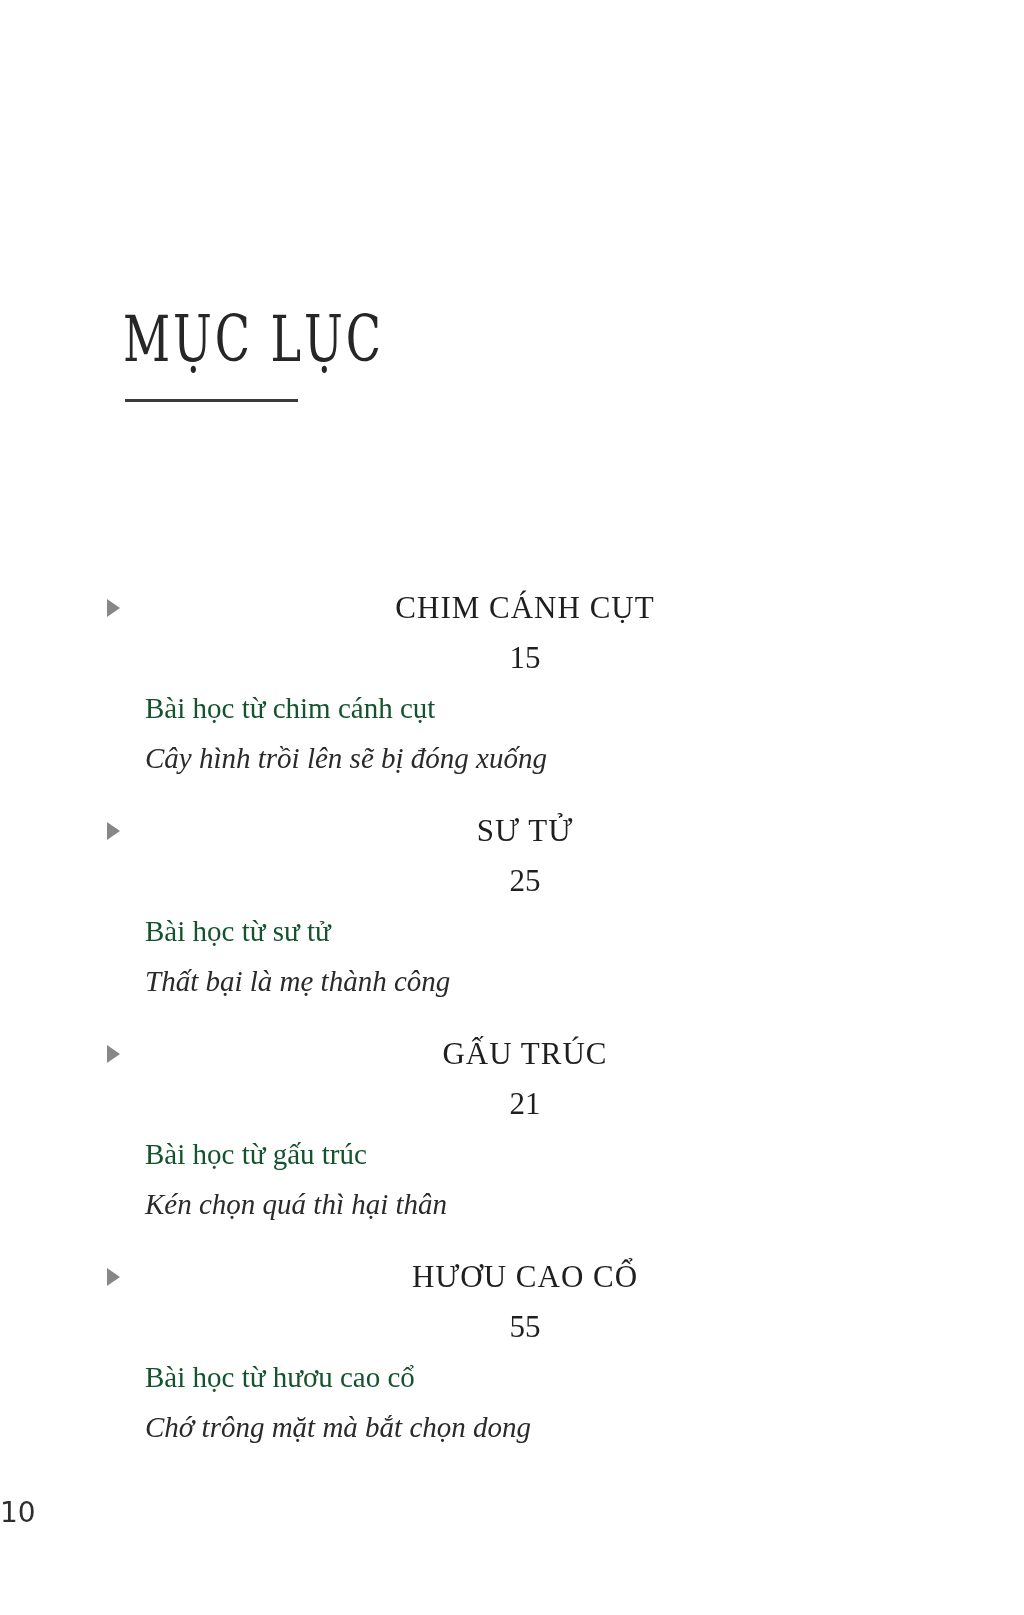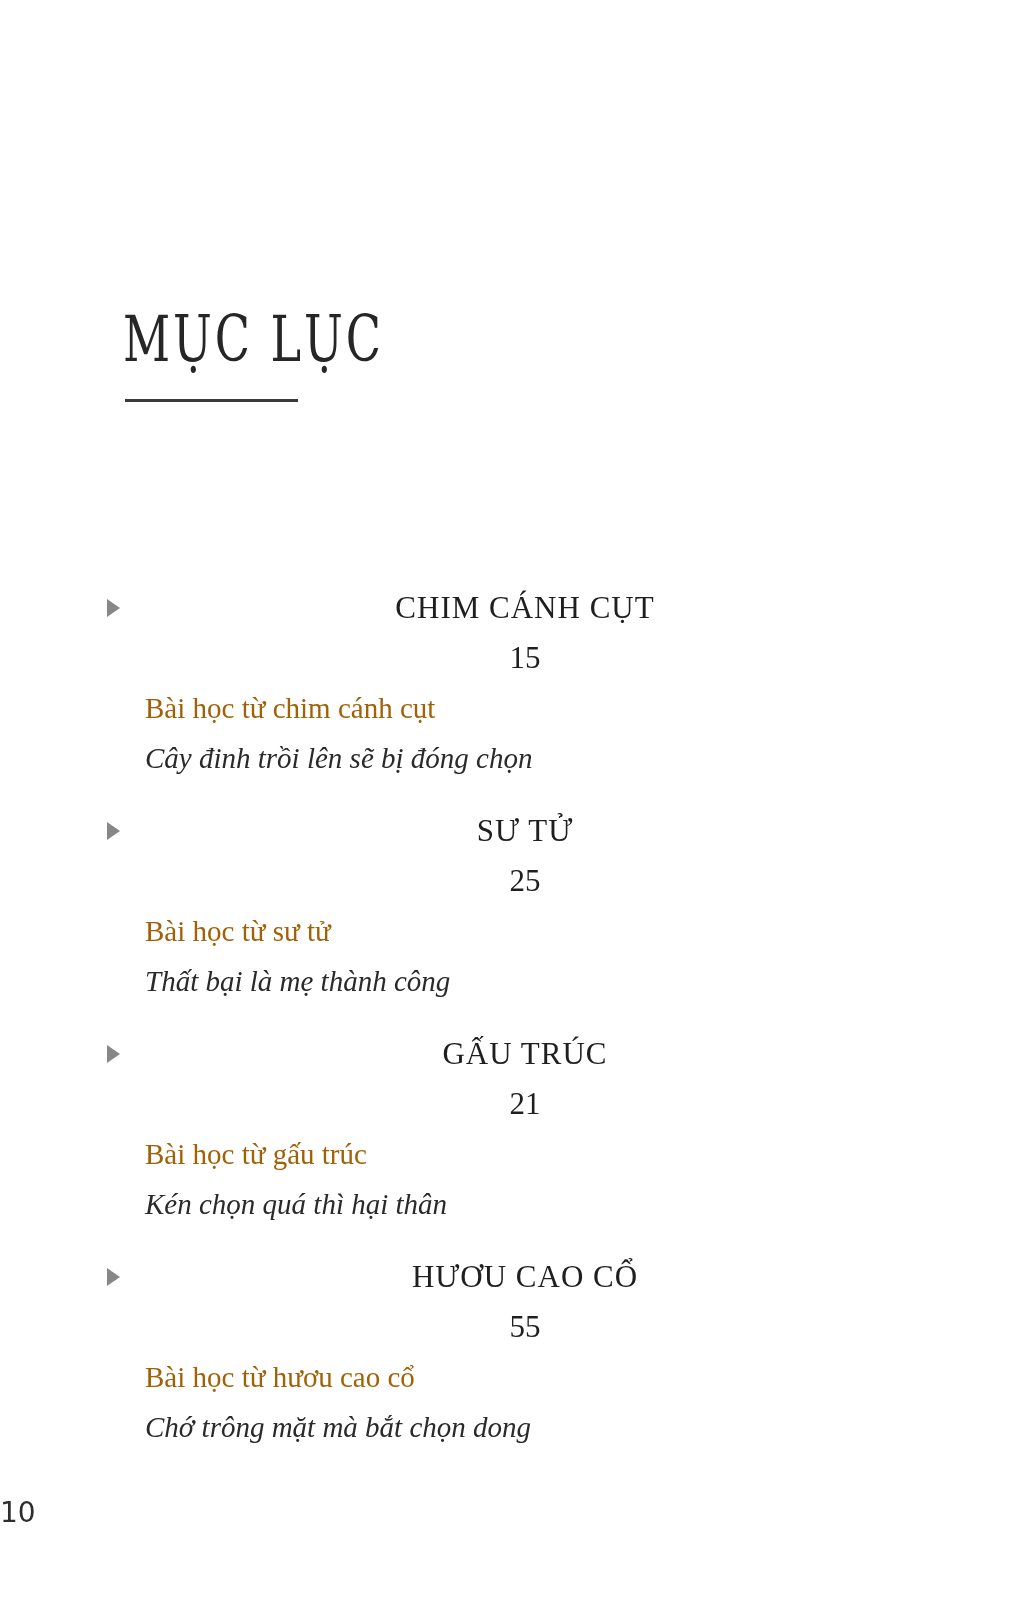--- a/index.html
+++ b/index.html
@@ -75,21 +75,21 @@
     white-space: nowrap;
   }
   .entry-page {
     font-size: 31px;
     color: #1f1f1f;
   }
   .entry-lesson {
     padding-left: 38px;
     font-size: 29px;
     line-height: 50px;
-    color: #a16207;
+    color: #14532d;
     white-space: nowrap;
   }
   .entry-quote {
     padding-left: 38px;
     font-size: 29px;
     line-height: 50px;
     font-style: italic;
     color: #2a2a2a;
     white-space: nowrap;
   }
@@ -119,21 +119,21 @@
 
   <main class="toc">
 
     <section class="entry">
       <div class="entry-head">
         <span class="bullet"></span>
         <span class="entry-title">CHIM CÁNH CỤT</span>
         <span class="entry-page">15</span>
       </div>
       <div class="entry-lesson">Bài học từ chim cánh cụt</div>
-      <div class="entry-quote">Cây đinh trồi lên sẽ bị đóng chọn</div>
+      <div class="entry-quote">Cây hình trồi lên sẽ bị đóng xuống</div>
     </section>
 
     <section class="entry">
       <div class="entry-head">
         <span class="bullet"></span>
         <span class="entry-title">SƯ TỬ</span>
         <span class="entry-page">25</span>
       </div>
       <div class="entry-lesson">Bài học từ sư tử</div>
       <div class="entry-quote">Thất bại là mẹ thành công</div>

